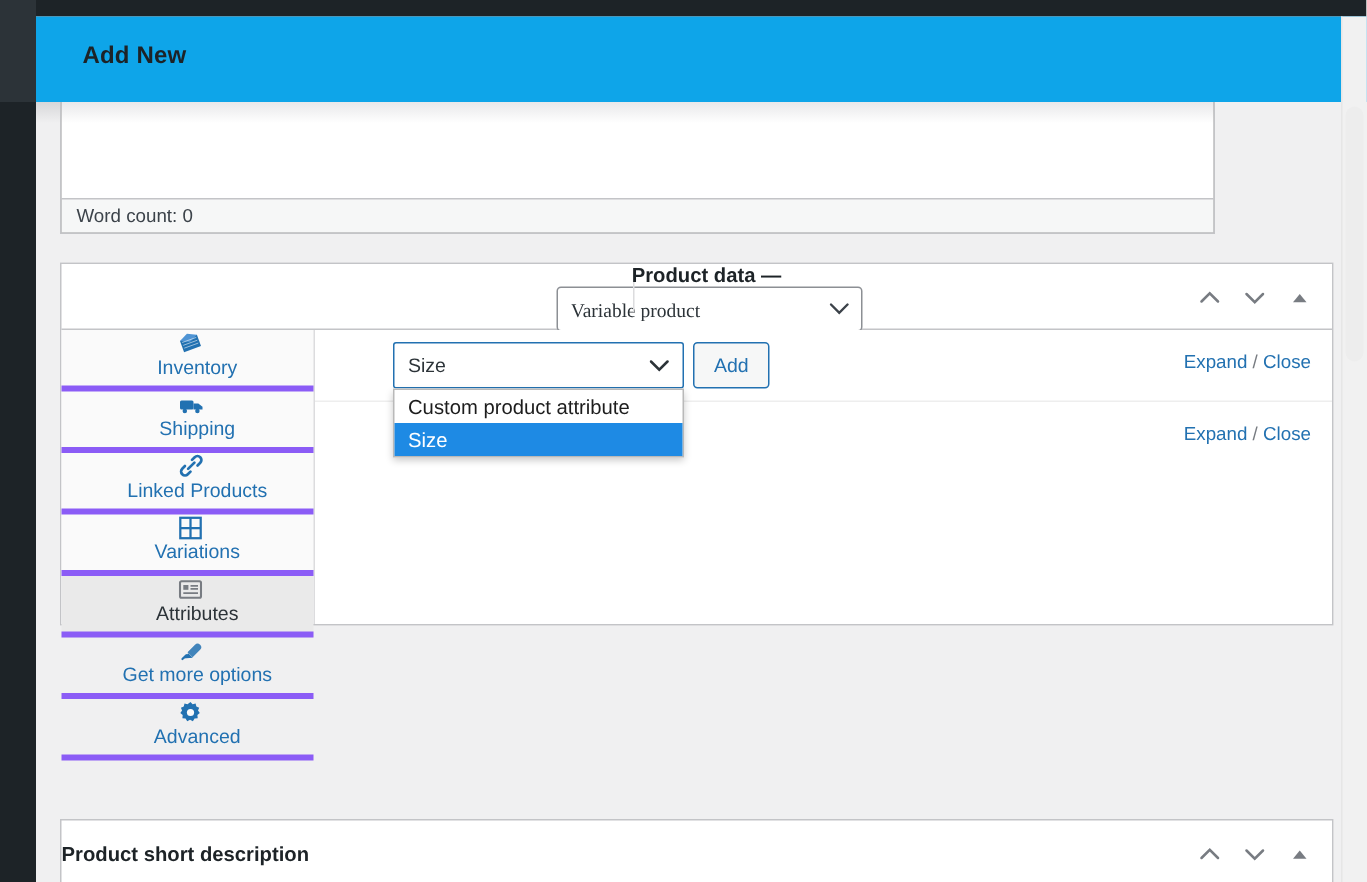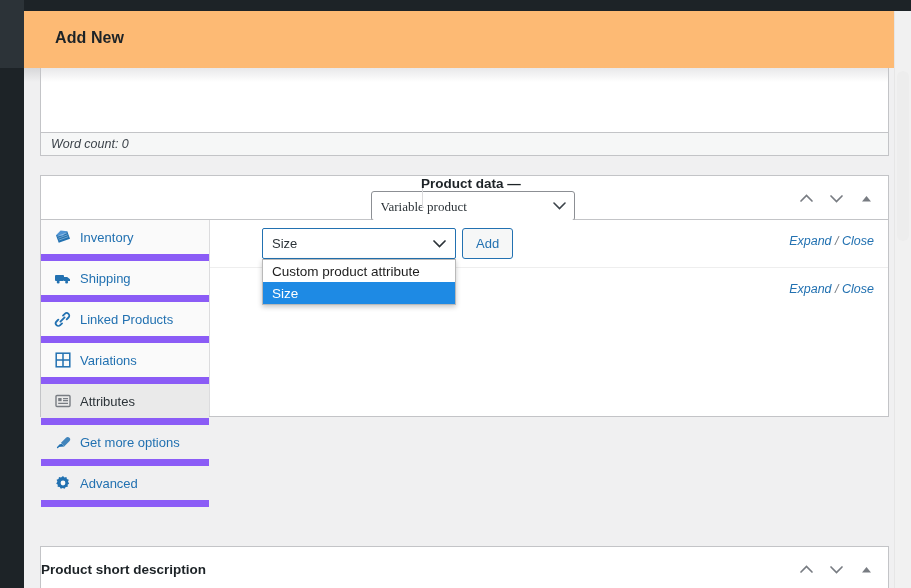--- a/index.html
+++ b/index.html
@@ -37,21 +37,21 @@
     left: 0; top: 0;
     width: 911px; height: 11px;
     background: #1d2327;
   }
 
   
   #page-header {
     position: absolute;
     left: 24px; top: 11px;
     width: 887px; height: 57px;
-    background: #fdba74;
+    background: #0ea5e9;
   }
   #page-title {
     position: absolute;
     left: 31px; top: 18px;
     font-size: 16px;
     font-weight: bold;
     color: #1d2327;
     letter-spacing: .1px;
   }
 
@@ -69,26 +69,25 @@
     position: absolute;
     left: 0; top: 0;
     width: 16px; height: 14px;
     background: linear-gradient(to bottom, #d7d7d9, #f0f0f1);
   }
 
   
   #editor-panel {
     position: absolute;
     left: 16px; top: 0;
-    width: 849px;
+    width: 770px;
     background: #737373;
     border: 1px solid #c3c4c7;
     border-top: none;
     box-sizing: border-box;
-    font-style: italic;
   }
   #editor-body {
     height: 64px;
     background: linear-gradient(to bottom, #e8e8ea 0%, #ffffff 22%, #ffffff 100%);
   }
   #editor-statusbar {
     height: 23px;
     border-top: 1px solid #c3c4c7;
     background: #f6f7f7;
     display: flex;
@@ -206,25 +205,26 @@
     height: 196px;
     background: #fafafa;
     border-right: 1px solid #dcdcde;
     box-sizing: border-box;
   }
   .pd-tab {
     height: 41px;
     display: flex;
     align-items: center;
     padding-left: 13px;
-    border-bottom: 7px solid #8b5cf6;
+    border-bottom: 4px solid #8b5cf6;
     box-sizing: border-box;
     cursor: pointer;
     color: #2271b1;
     font-size: 13px;
+    flex-direction: column;
   }
   .pd-tab.active {
     background: #eaeaea;
     color: #2c3338;
   }
   .pd-tab .tab-icon {
     width: 17px;
     height: 17px;
     margin-right: 9px;
     display: flex;
@@ -247,21 +247,20 @@
     position: relative;
     height: 47px;
   }
   .attr-row.second {
     border-top: 1px solid #eee;
   }
   .expand-close {
     position: absolute;
     right: 14px;
     top: 14px;
-    font-style: italic;
     font-size: 12.5px;
     color: #2271b1;
     cursor: pointer;
   }
   .expand-close .sep { color: #787c82; }
 
   
   #attr-select-wrap {
     position: absolute;
     left: 52px; top: 8px;

